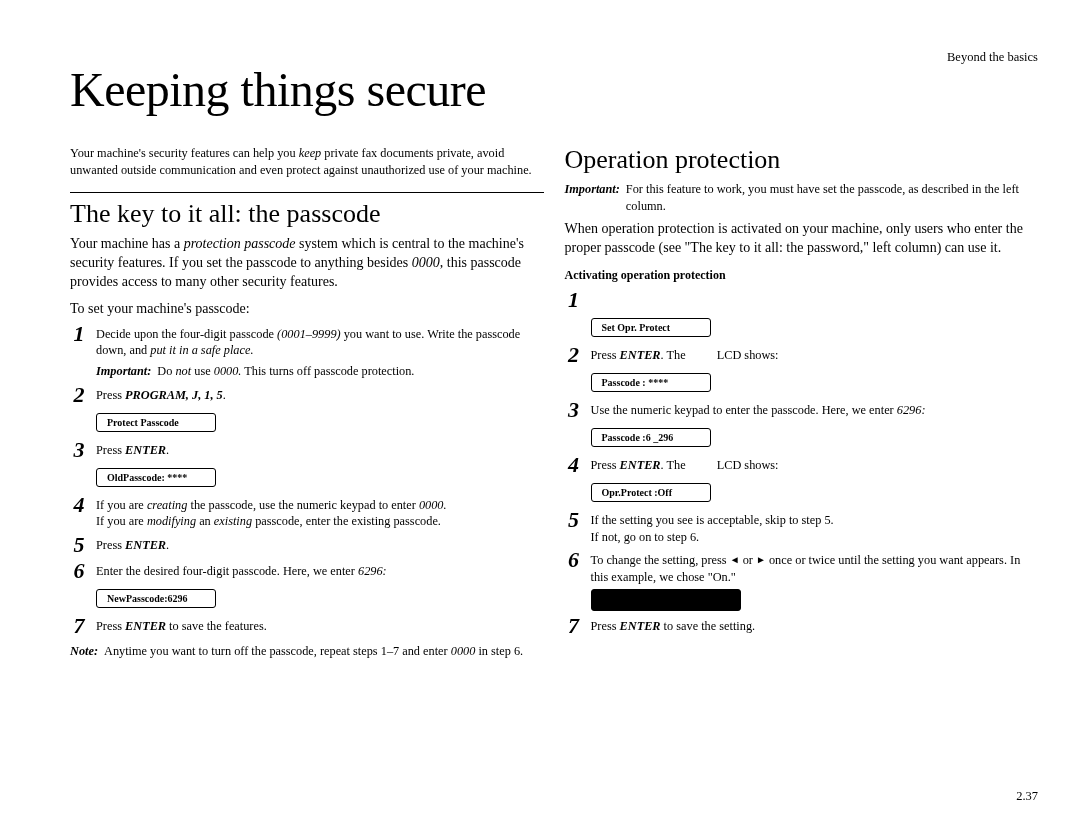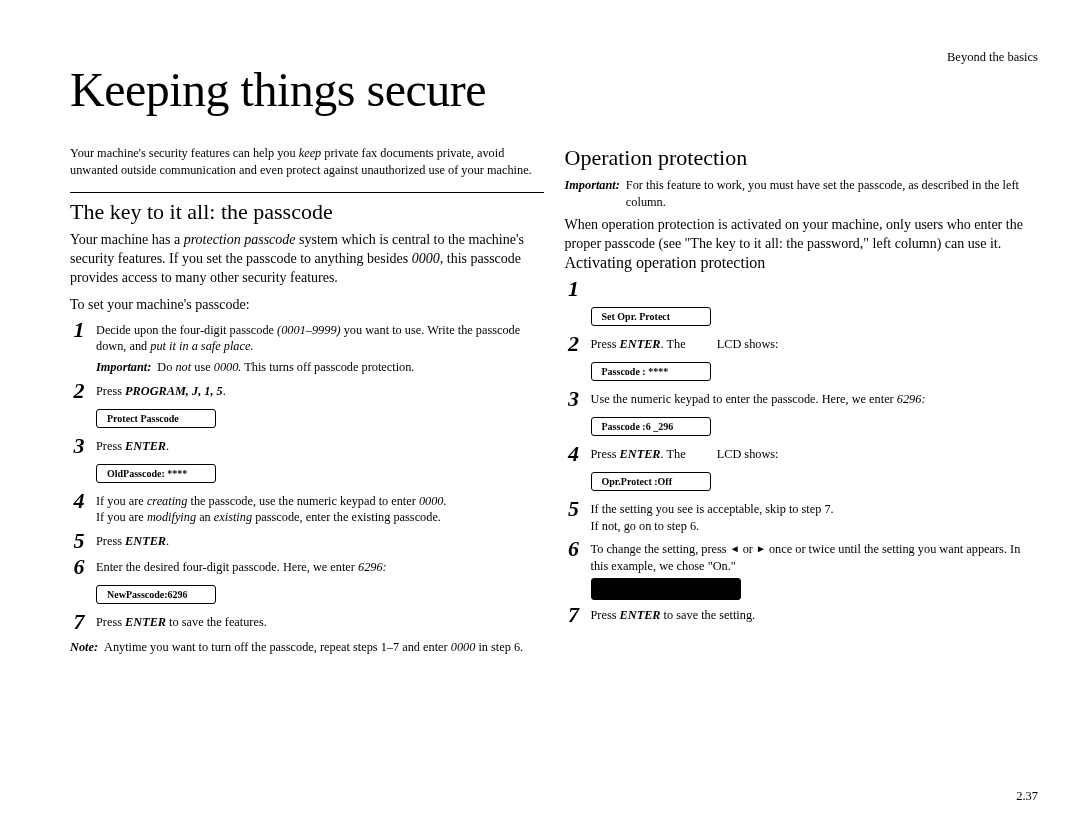--- a/index.html
+++ b/index.html
@@ -45,28 +45,28 @@
     line-height: 1.35;
     margin-bottom: 14px;
   }
   .intro em, .body em, .step-text em { font-style: italic; }
   .hr {
     border: none;
     border-top: 1px solid #000;
     margin: 8px 0 4px 0;
   }
   h2.section {
-    font-size: 22px;
+    font-size: 26px;
     font-weight: normal;
     margin: 6px 0 6px 0;
   }
   h3.sub {
-    font-size: 16px;
-    font-weight: normal;
-    margin: 0 0 6px 0;
+    font-size: 12px;
+    font-weight: bold;
+    margin: 10px 0 6px 0;
   }
   .body {
     font-size: 14px;
     line-height: 1.35;
   }
   .step {
     display: flex;
     align-items: flex-start;
     margin: 4px 0;
     gap: 8px;
@@ -275,21 +275,21 @@
         <div class="step-text">
           <span>Press </span><span class="kbd">ENTER</span><span>. The </span><span class="smallcaps">LCD</span><span> shows:</span>
         </div>
       </div>
 
       <div class="lcd">Opr.Protect :Off</div>
 
       <div class="step">
         <div class="step-num">5</div>
         <div class="step-text">
-          <span>If the setting you see is acceptable, skip to step 7.</span><br>
+          <span>If the setting you see is acceptable, skip to step 5.</span><br>
           <span>If not, go on to step 6.</span>
         </div>
       </div>
 
       <div class="step">
         <div class="step-num">6</div>
         <div class="step-text">
           <span>To change the setting, press </span><span class="tri">◄</span><span> or </span><span class="tri">►</span><span> once or twice until the setting you want appears. In this example, we chose "On."</span>
         </div>
       </div>

